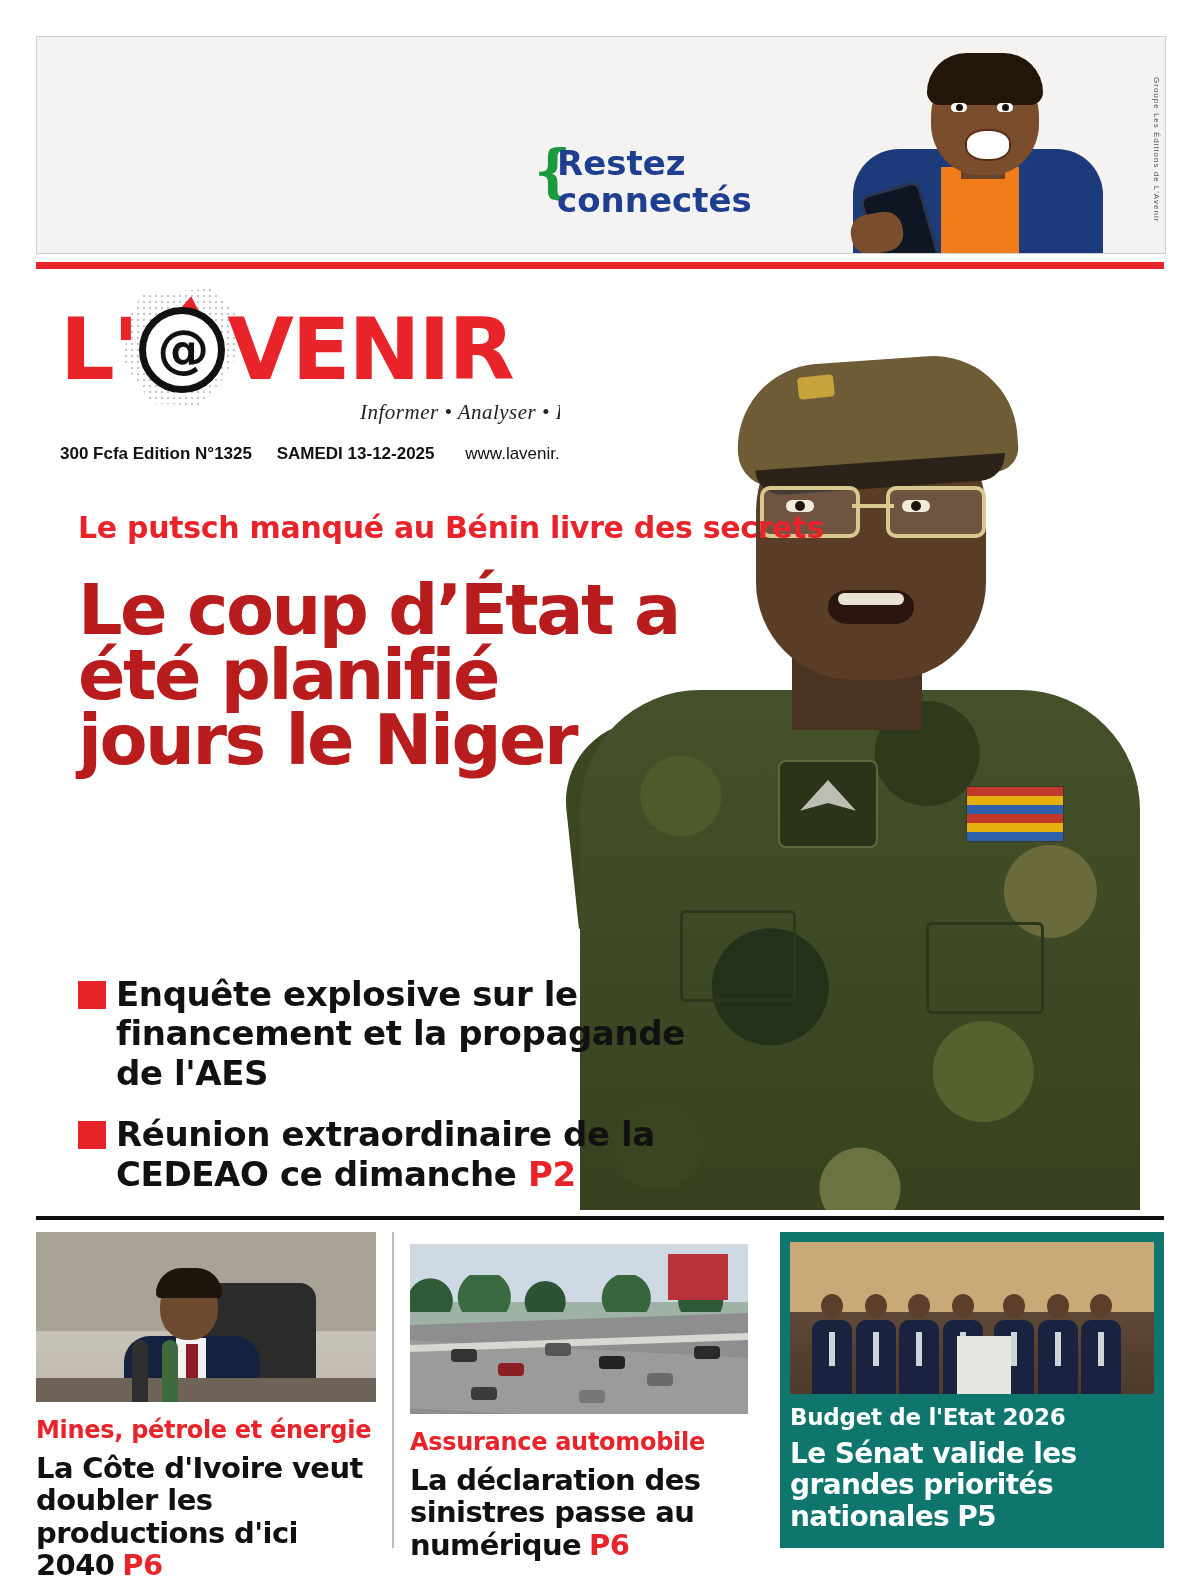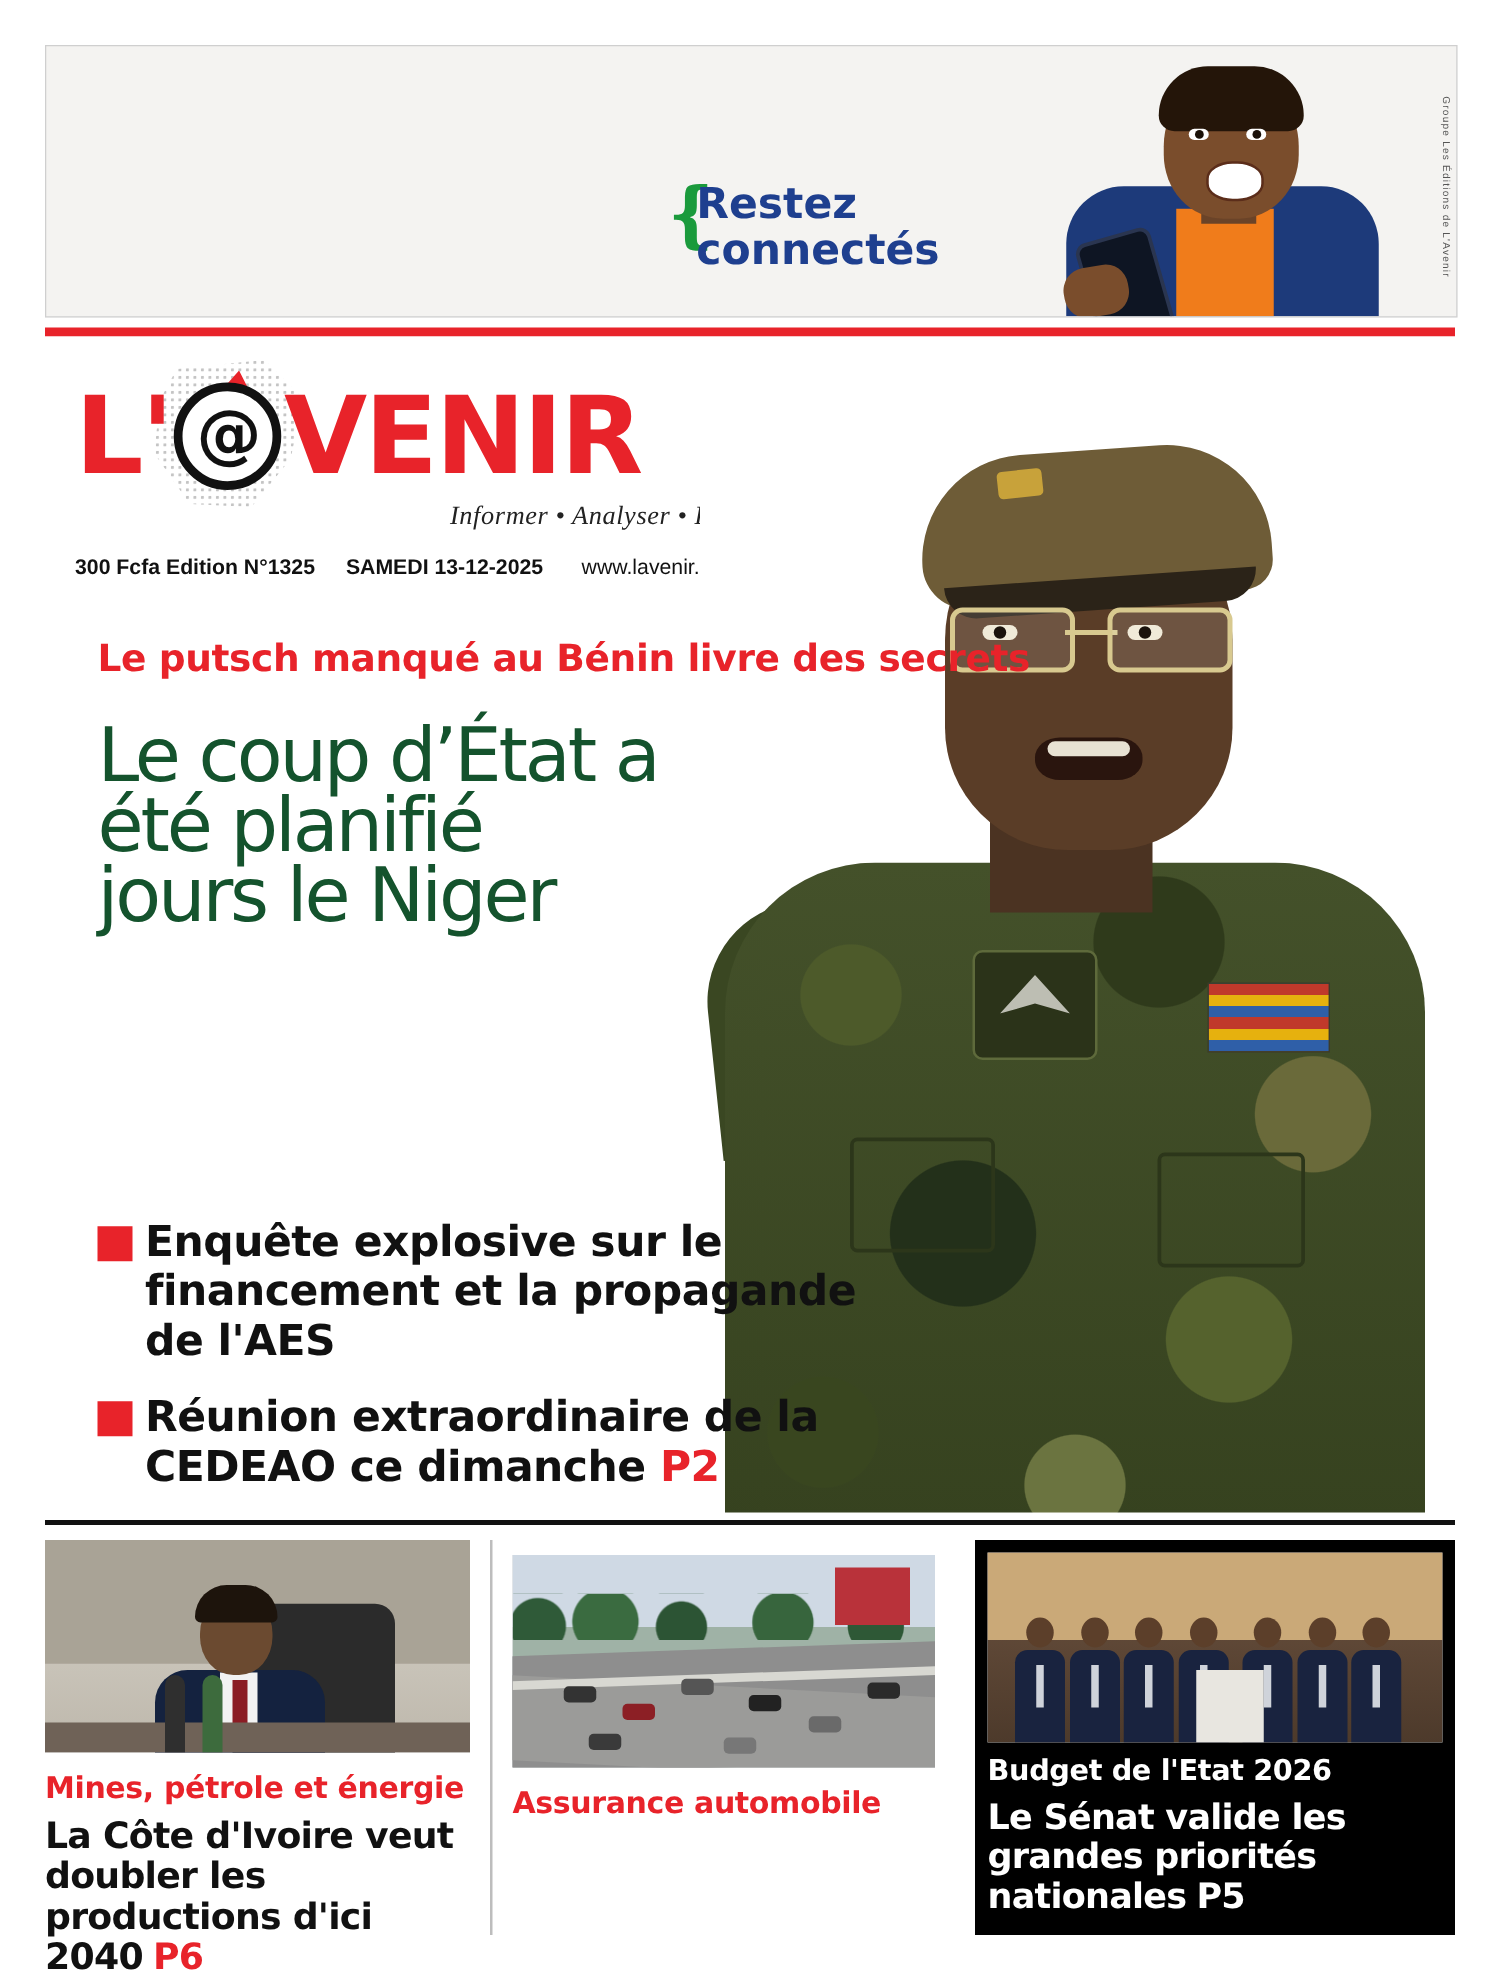--- a/index.html
+++ b/index.html
@@ -261,24 +261,24 @@
     color: #e8232a;
     white-space: nowrap;
     letter-spacing: -0.3px;
   }
   .headline {
     position: absolute;
     left: 78px;
     top: 578px;
     width: 700px;
     font-family: "DejaVu Sans", sans-serif;
-    font-weight: normal;
-    font-size: 60px;
+    font-weight: bold;
+    font-size: 70px;
     line-height: 0.93;
-    color: #14532d;
+    color: #b91c1c;
     letter-spacing: -2.5px;
   }
   .headline .l2 { margin-left: 0; }
   .bullets {
     position: absolute;
     left: 78px;
     top: 975px;
     width: 660px;
   }
   .bullet {
@@ -494,21 +494,21 @@
     color: #111;
     margin-top: 8px;
     letter-spacing: -0.6px;
   }
   .card-title .pageref {
     color: #e8232a;
     margin-left: 8px;
   }
 
   .card.c3 .inner {
-    background: #000000;
+    background: #0f766e;
     padding: 10px 10px 12px 10px;
     height: 100%;
     box-sizing: border-box;
   }
   .card.c3 .card-photo { height: 152px; }
   .card.c3 .card-kicker { color: #ffffff; font-size: 23px; margin-top: 10px; }
   .card.c3 .card-title { color: #ffffff; font-size: 28px; }
   .card.c3 .card-title .pageref { color: #ffffff; }
 </style>
 </head>
@@ -631,20 +631,21 @@
         <div class="car" style="left:12%; top:62%;"></div>
         <div class="car" style="left:26%; top:70%; background:#8c1f25;"></div>
         <div class="car" style="left:40%; top:58%; background:#555;"></div>
         <div class="car" style="left:56%; top:66%; background:#222;"></div>
         <div class="car" style="left:70%; top:76%; background:#6a6a6a;"></div>
         <div class="car" style="left:84%; top:60%; background:#2a2a2a;"></div>
         <div class="car" style="left:18%; top:84%; background:#3a3a3a;"></div>
         <div class="car" style="left:50%; top:86%; background:#777;"></div>
       </div>
       <div class="card-kicker">Assurance automobile</div>
+      <div class="card-title"><span>La déclaration des sinistres passe au numérique</span><span class="pageref">P6</span></div>
     </div>
 
     <div class="card c3">
       <div class="inner">
         <div class="card-photo p3">
           <div class="bg"></div>
           <div class="backwall"></div>
           <div class="person" style="left:6%;">
               <div class="h"></div>
               <div class="b"></div>

